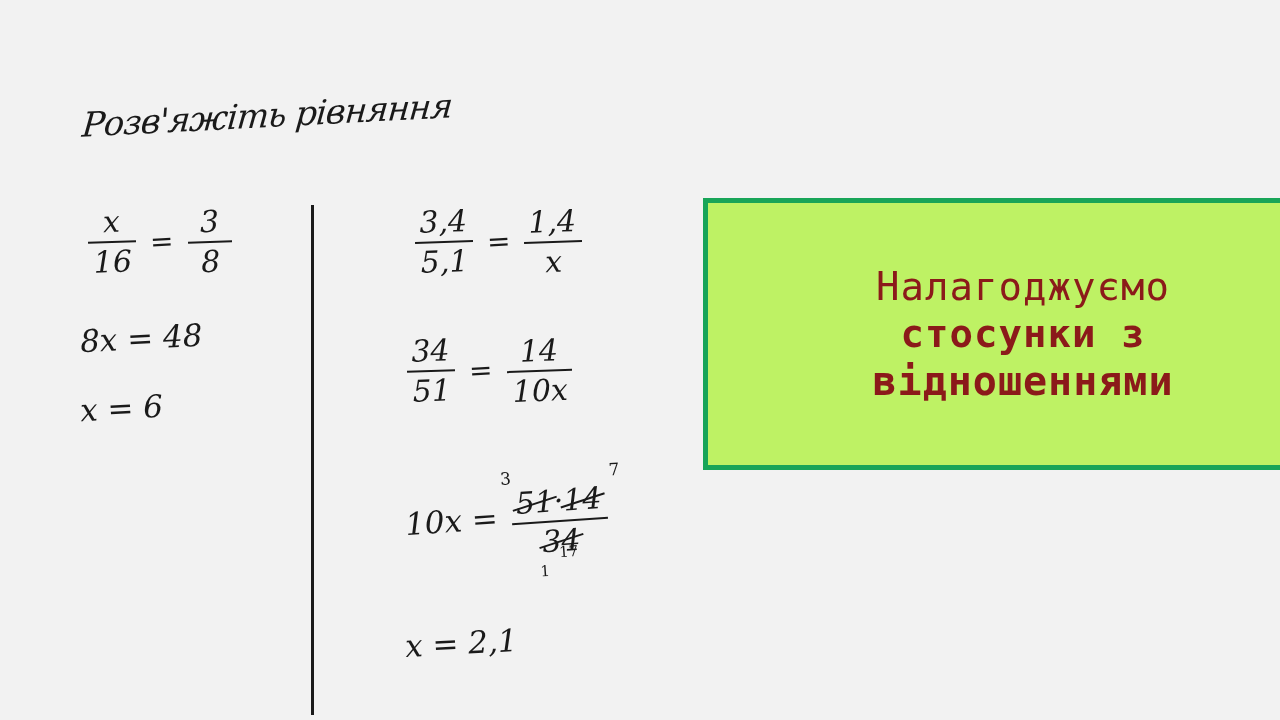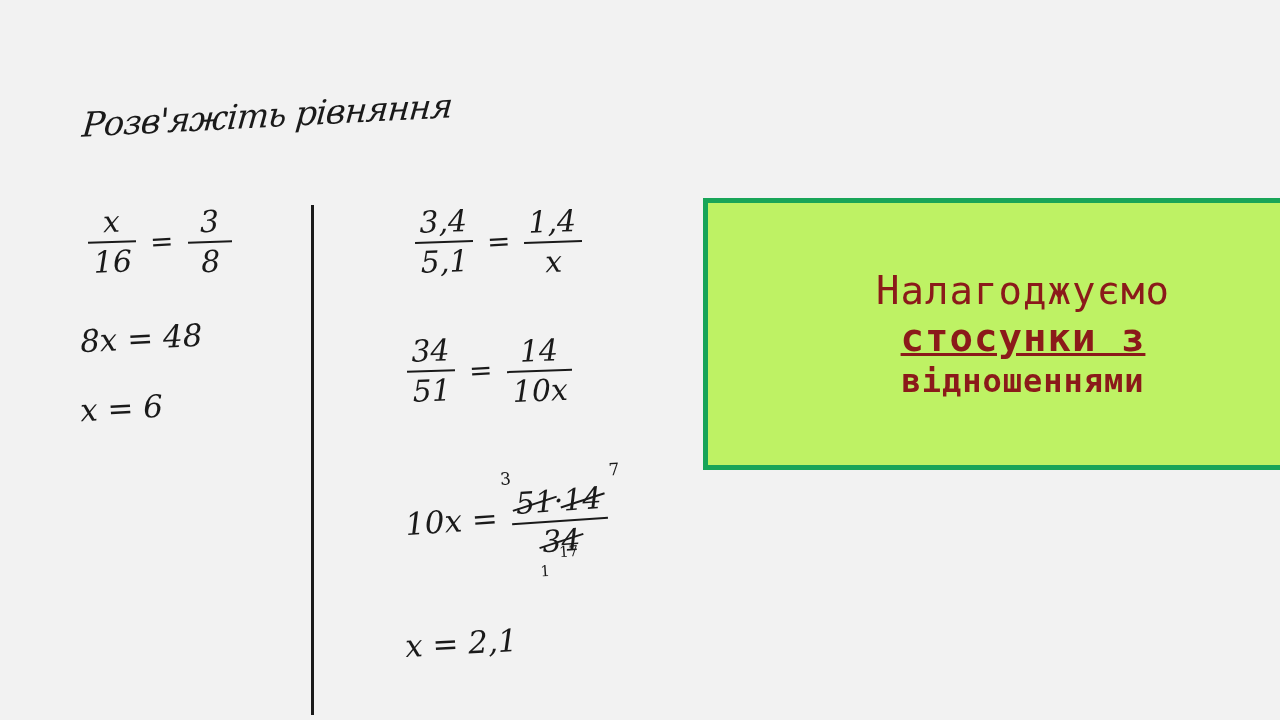--- a/index.html
+++ b/index.html
@@ -162,22 +162,22 @@
     justify-content: center;
     gap: 2px;
   }
   .gb-line {
     font-family: "DejaVu Sans Mono", monospace;
     color: #8b1a1a;
     white-space: nowrap;
     text-align: center;
   }
   .gb-1 { font-size: 39px; font-weight: normal; letter-spacing: 1px; }
-  .gb-2 { font-size: 39px; font-weight: bold; letter-spacing: 1px; text-decoration: underline; }
-  .gb-3 { font-size: 32px; font-weight: bold; letter-spacing: 1px; }
+  .gb-2 { font-size: 39px; font-weight: bold; letter-spacing: 1px; }
+  .gb-3 { font-size: 40px; font-weight: bold; letter-spacing: 1px; }
 </style>
 </head>
 <body>
 
 <div class="slide">
 
 
   <div class="instruction">Розв'яжіть рівняння</div>
 
   <div class="divider"></div>

